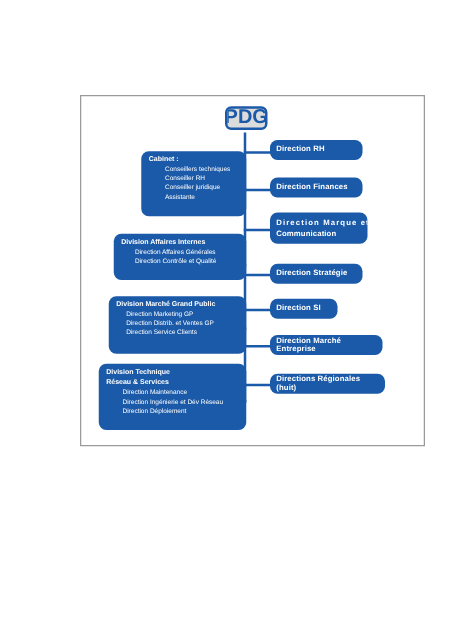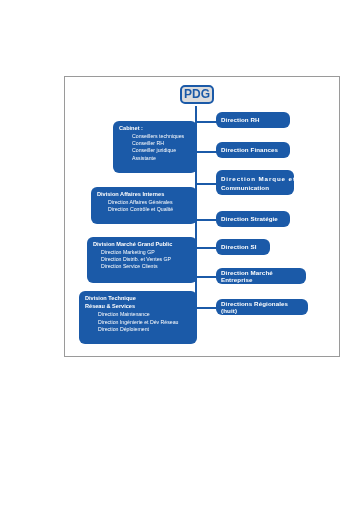--- a/index.html
+++ b/index.html
@@ -64,21 +64,21 @@
     line-height: 1.18;
     overflow: hidden;
   }
 
   
   .node.root {
     background: #DCDCDC;
     border: 2px solid #1B5AA8;
     color: #1B5AA8;
     font-weight: bold;
-    font-size: 12px;
+    font-size: 16px;
     display: flex;
     align-items: center;
     justify-content: center;
     padding: 0;
     border-radius: 5px;
   }
 
   
   .node.direction {
     display: flex;

